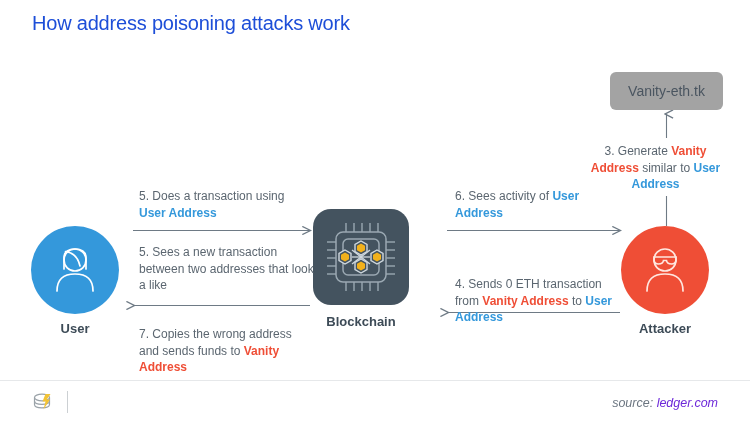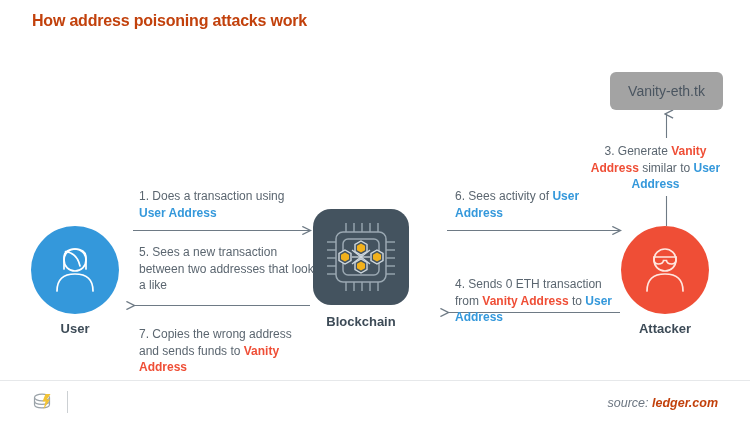--- a/index.html
+++ b/index.html
@@ -6,21 +6,21 @@
   body{
     width:750px;height:430px;background:#ffffff;
     font-family:"Liberation Sans", sans-serif;
     color:#4a5560;position:relative;overflow:hidden;
   }
   .stage{position:absolute;inset:0;}
 
   
   .title{
     position:absolute;left:32px;top:12px;
-    font-size:16px;font-weight:bold;color:#c2410c;
+    font-size:20px;font-weight:normal;color:#1d4ed8;
     letter-spacing:-0.2px;white-space:nowrap;
   }
 
   
   .node{position:absolute;text-align:center;}
   .circle{
     width:88px;height:88px;border-radius:50%;
     display:flex;align-items:center;justify-content:center;
   }
   .node-label{
@@ -68,21 +68,21 @@
   }
   .footer-left{
     position:absolute;left:30px;top:389px;display:flex;align-items:center;gap:11px;
   }
   .footer-div{width:1px;height:22px;background:#ccd0d3;}
   .footer-text{font-size:12.5px;color:#8b949c;}
   .footer-right{
     position:absolute;right:32px;top:396px;font-size:12.5px;
     font-style:italic;color:#6b7580;
   }
-  .footer-right b{font-weight:bold;color:#c2410c;margin-top:16px;}
+  .footer-right b{font-weight:normal;color:#6d28d9;margin-top:16px;}
 </style>
 </head>
 <body>
 
 <div class="stage">
 
   <div class="title">How address poisoning attacks work</div>
 
   <svg class="conn" style="left:0;top:0;" width="750" height="430">
     <defs>
@@ -196,21 +196,21 @@
           <path d="M13,52 Q13,35 31,35 Q49,35 49,52"></path>
           <path d="M20,18 L42,18 L42,21 Q42,25 37.5,25 Q33,25 32.5,21.5 L31,21.5 L29.5,21.5
                    Q29,25 24.5,25 Q20,25 20,21 Z"></path>
         </g>
       </svg>
     </div>
     <div class="node-label">Attacker</div>
   </div>
 
   <div class="step" id="step1">
-    <span>1. Does a transaction using </span><span class="blue">User Address</span>
+    <span>5. Does a transaction using </span><span class="blue">User Address</span>
   </div>
 
   <div class="step" id="step5">
     <span>5. Sees a new transaction between two addresses that look a like</span>
   </div>
 
   <div class="step" id="step7">
     <span>7. Copies the wrong address and sends funds to </span><span class="red">Vanity Address</span>
   </div>
 

